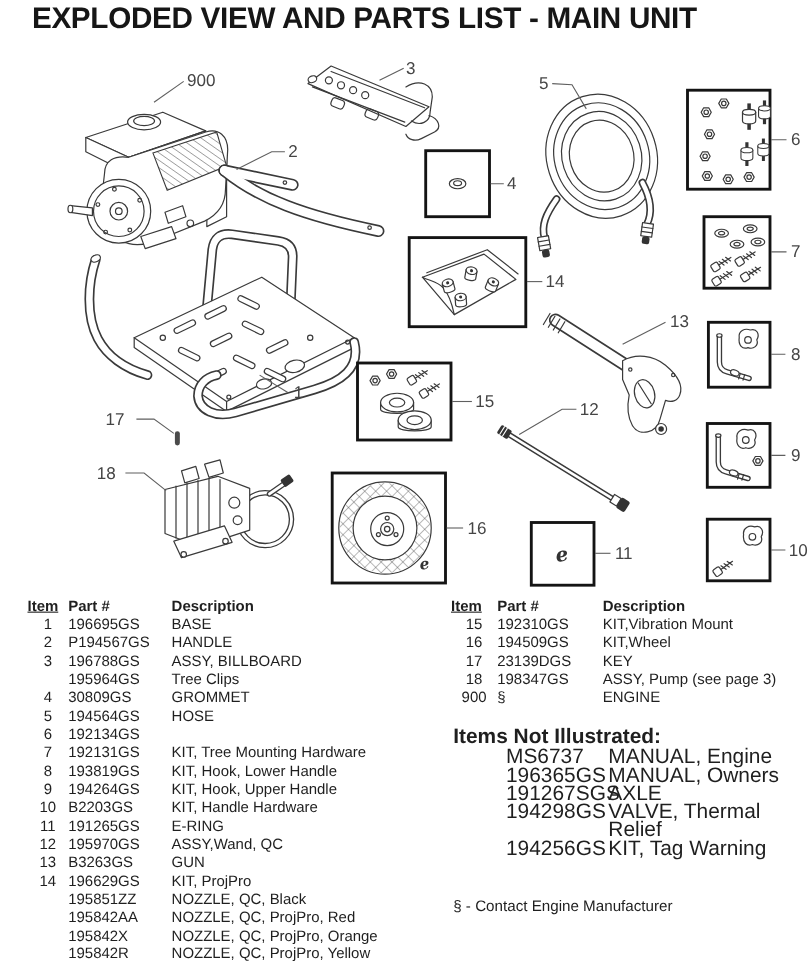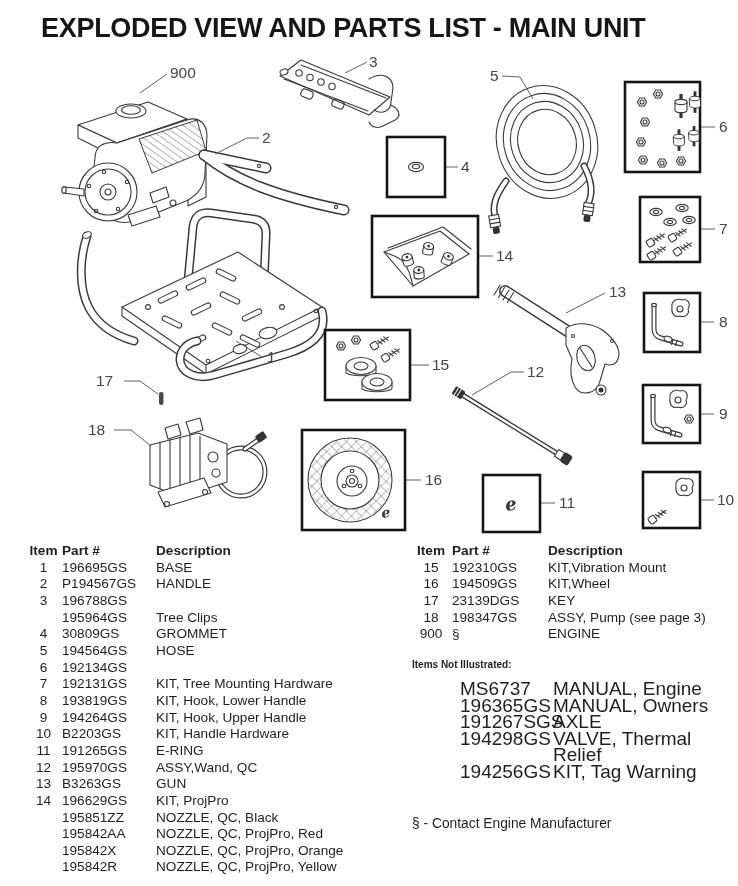--- a/index.html
+++ b/index.html
@@ -1,18 +1,18 @@
 <!DOCTYPE html>
 <html><head>
 <meta charset="utf-8">
 <style>
   html,body{margin:0;padding:0;background:#fff;}
   .page{position:relative;width:738px;height:886px;background:#fff;overflow:hidden;
         font-family:"Liberation Sans",sans-serif;color:#1f1f1f;}
-  .title{position:absolute;left:29px;top:1px;margin:12px;font-size:27px;font-weight:800;
+  .title{position:absolute;left:29px;top:1px;margin:0;font-size:27px;font-weight:800;
          letter-spacing:-0.3px;color:#161616;white-space:nowrap;}
   svg.diagram{position:absolute;left:0;top:45px;}
 
   
   .kbox{fill:#fff;stroke:#141414;stroke-width:2.6;}
   .ln{stroke:#3a3a3a;stroke-width:1.1;fill:none;stroke-linecap:round;stroke-linejoin:round;}
   .lnf{stroke:#3a3a3a;stroke-width:1.1;fill:#fff;stroke-linecap:round;stroke-linejoin:round;}
   .tubeO{stroke:#3a3a3a;fill:none;stroke-linecap:round;stroke-linejoin:round;}
   .tubeI{stroke:#fff;fill:none;stroke-linecap:round;stroke-linejoin:round;}
   .lead{stroke:#5f5f5f;stroke-width:1;fill:none;}
@@ -20,22 +20,22 @@
   .eringT{font-family:"DejaVu Serif",serif;font-style:italic;font-weight:bold;fill:#333;}
 
   
   .ptable{position:absolute;font-size:13.6px;line-height:16.65px;}
   .ptable.left{left:25px;top:543px;width:378px;}
   .ptable.right{left:410px;top:543px;width:315px;}
   .prow{display:grid;grid-template-columns:37px 94px 1fr;}
   .ptable.right .prow{grid-template-columns:42px 96px 1fr;}
   .prow .ci{text-align:center;}
   .phead{font-weight:bold;}
-  .phead .ci{text-align:center;}
-  .ni-head{position:absolute;left:412px;top:659px;font-size:10px;font-weight:bold;}
+  .phead .ci{text-align:left;text-decoration:underline;}
+  .ni-head{position:absolute;left:412px;top:659px;font-size:19px;font-weight:bold;}
   .ni{position:absolute;left:460px;top:681px;font-size:19px;line-height:16.6px;width:270px;}
   .ni .prow{grid-template-columns:93px 1fr;}
   .footnote{position:absolute;left:412px;top:816px;font-size:13.8px;}
 </style>
 </head>
 <body>
 
 <div class="page">
 
   <h1 class="title">EXPLODED VIEW AND PARTS LIST - MAIN UNIT</h1>
@@ -386,20 +386,21 @@
         <span>BASE</span>
       </div>
     <div class="prow">
         <span class="ci">2</span>
         <span>P194567GS</span>
         <span>HANDLE</span>
       </div>
     <div class="prow">
         <span class="ci">3</span>
         <span>196788GS</span>
+        <span>ASSY, BILLBOARD</span>
       </div>
     <div class="prow">
         <span class="ci"></span>
         <span>195964GS</span>
         <span>Tree Clips</span>
       </div>
     <div class="prow">
         <span class="ci">4</span>
         <span>30809GS</span>
         <span>GROMMET</span>

